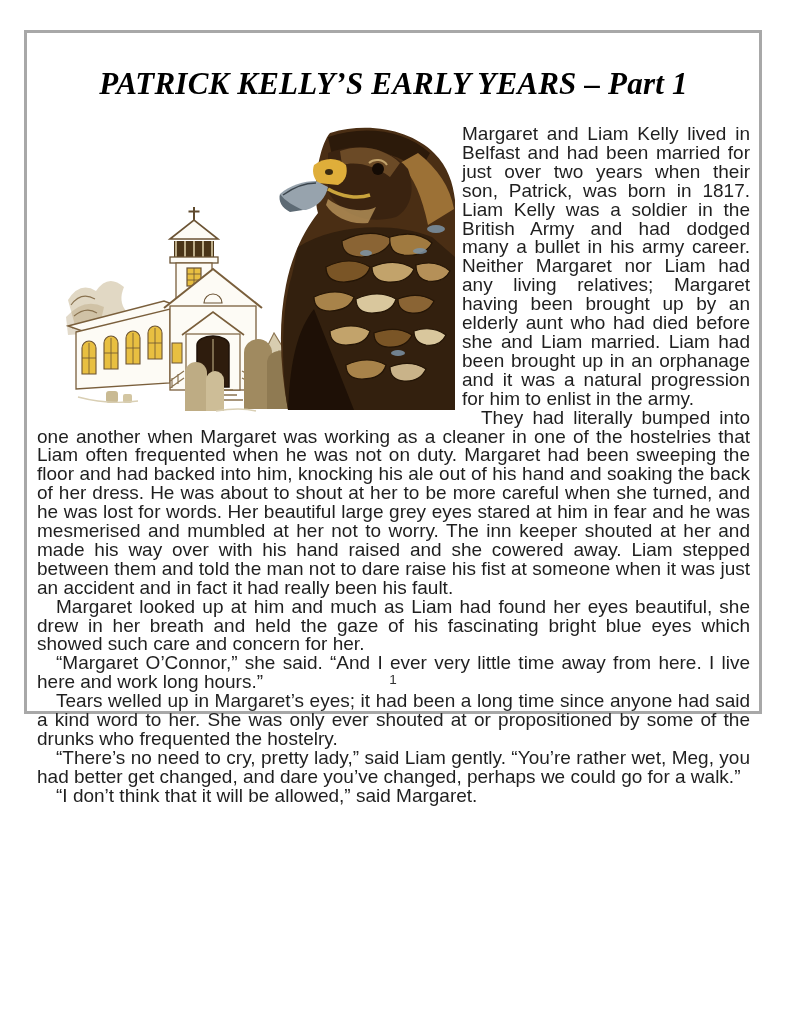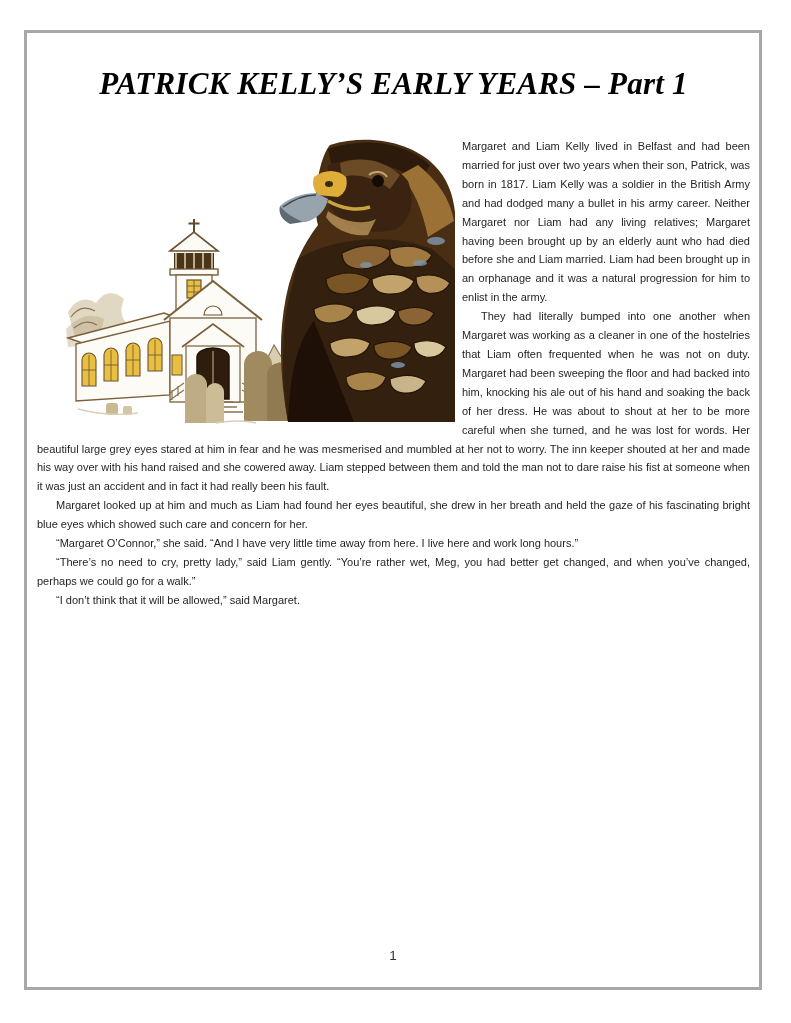--- a/index.html
+++ b/index.html
@@ -1,23 +1,23 @@
 <!DOCTYPE html>
 <html><head>
 <meta charset="utf-8">
 <style>
   html,body{margin:0;padding:0;background:#ffffff;}
   body{width:791px;height:1023px;font-family:"Liberation Sans",sans-serif;color:#1f1f1f;overflow:hidden;}
   .page{position:relative;width:791px;height:1023px;background:#fff;}
-  .frame{position:absolute;left:24px;top:30px;width:738px;height:960px;box-sizing:border-box;
+  .frame{position:absolute;left:24px;top:30px;width:738px;height:684px;box-sizing:border-box;
          border:3px solid #a8a8a8;padding:0 9px 0 10px;background:#fff;}
   h1.title{margin:32px 0 0 0;text-align:center;font-family:"Liberation Serif",serif;
            font-weight:bold;font-style:italic;font-size:31px;line-height:38px;color:#000;
            letter-spacing:.2px;white-space:nowrap;}
-  .flow{margin-top:34px;font-size:11px;line-height:18.9px;text-align:justify;}
+  .flow{margin-top:22px;font-size:19px;line-height:18.9px;text-align:justify;}
   .flow p{margin:0;text-indent:19px;}
   .flow p.noindent{text-indent:0;}
   .illustration-block{float:left;width:425px;height:289px;position:relative;margin:0;}
   .church{position:absolute;left:29px;top:80px;width:227px;height:208px;}
   .eagle{position:absolute;left:233px;top:0;width:185px;height:285px;}
   .pagenum{position:absolute;left:0;right:0;bottom:24px;text-align:center;font-size:13.5px;color:#333;}
 </style>
 </head>
 <body>
 
@@ -142,20 +142,21 @@
             <ellipse cx="96" cy="128" rx="6" ry="3"></ellipse>
           </g>
 
           <path d="M18,285 C20,234 28,204 44,184 L84,285 Z" fill="#1e1006"></path>
         </svg>
       </div>
 
       <p class="noindent">Margaret and Liam Kelly lived in Belfast and had been married for just over two years when their son, Patrick, was born in 1817. Liam Kelly was a soldier in the British Army and had dodged many a bullet in his army career. Neither Margaret nor Liam had any living relatives; Margaret having been brought up by an elderly aunt who had died before she and Liam married. Liam had been brought up in an orphanage and it was a natural progression for him to enlist in the army.</p>
       <p>They had literally bumped into one another when Margaret was working as a cleaner in one of the hostelries that Liam often frequented when he was not on duty. Margaret had been sweeping the floor and had backed into him, knocking his ale out of his hand and soaking the back of her dress. He was about to shout at her to be more careful when she turned, and he was lost for words. Her beautiful large grey eyes stared at him in fear and he was mesmerised and mumbled at her not to worry. The inn keeper shouted at her and made his way over with his hand raised and she cowered away. Liam stepped between them and told the man not to dare raise his fist at someone when it was just an accident and in fact it had really been his fault.</p>
       <p>Margaret looked up at him and much as Liam had found her eyes beautiful, she drew in her breath and held the gaze of his fascinating bright blue eyes which showed such care and concern for her.</p>
-      <p>“Margaret O’Connor,” she said. “And I have very little time away from here. I live here and work long hours.”</p>
-      <p>“There’s no need to cry, pretty lady,” said Liam gently. “You’re rather wet, Meg, you had better get changed, and when you’ve changed, perhaps we could go for a walk.”</p>
+      <p>“Margaret O’Connor,” she said. “And I ever very little time away from here. I live here and work long hours.”</p>
+      <p>Tears welled up in Margaret’s eyes; it had been a long time since anyone had said a kind word to her. She was only ever shouted at or propositioned by some of the drunks who frequented the hostelry.</p>
+      <p>“There’s no need to cry, pretty lady,” said Liam gently. “You’re rather wet, Meg, you had better get changed, and dare you’ve changed, perhaps we could go for a walk.”</p>
       <p>“I don’t think that it will be allowed,” said Margaret.</p>
     </div>
 
     <div class="pagenum">1</div>
   </div>
 </div>
 
 </body></html>

